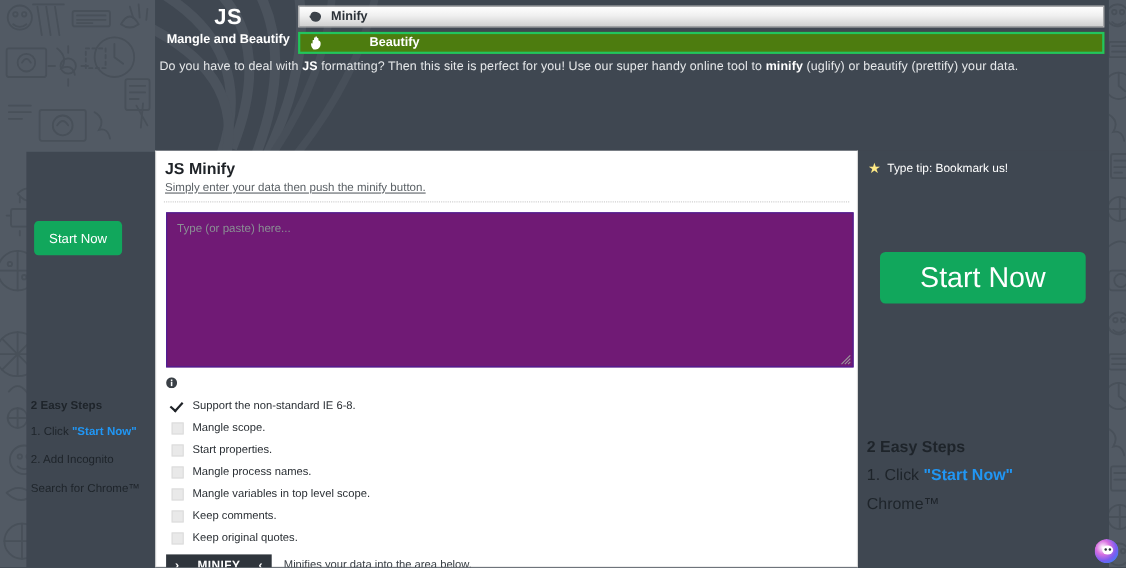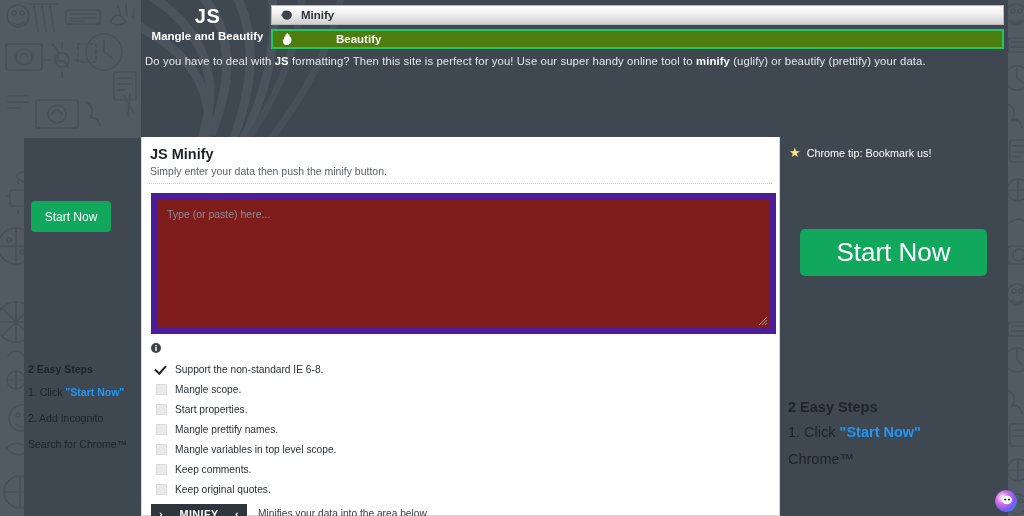--- a/index.html
+++ b/index.html
@@ -141,28 +141,29 @@
     line-height: 18px;
     padding-left: 1px;
   }
   .card .card-sub {
     font-size: 10.5px;
     color: #5b6166;
     line-height: 16px;
     padding-left: 1px;
     padding-bottom: 4px;
     border-bottom: 1px dotted #cfcfcf;
+    text-decoration: underline;
   }
 
   .textarea {
     position: relative;
     margin: 9px 0 0 2px;
     width: 625px; height: 141px;
-    background: #7f1d1d;
-    border: 7px solid #4c1d95;
+    background: #701a75;
+    border: 1px solid #4c1d95;
     font-size: 10.5px;
     color: #8a8f94;
     padding: 8px 9px;
     overflow: hidden;
   }
   .resize-grip {
     position: absolute;
     right: 1px; bottom: 1px;
     width: 11px; height: 11px;
   }
@@ -562,21 +563,21 @@
       <div class="opt">
         <span class="box"></span>
         <span>Mangle scope.</span>
       </div>
       <div class="opt">
         <span class="box"></span>
         <span>Start properties.</span>
       </div>
       <div class="opt">
         <span class="box"></span>
-        <span>Mangle prettify names.</span>
+        <span>Mangle process names.</span>
       </div>
       <div class="opt">
         <span class="box"></span>
         <span>Mangle variables in top level scope.</span>
       </div>
       <div class="opt">
         <span class="box"></span>
         <span>Keep comments.</span>
       </div>
       <div class="opt">
@@ -591,21 +592,21 @@
         <span>MINIFY</span>
         <span class="chev">‹</span>
       </div>
       <div class="action-hint">Minifies your data into the area below.</div>
     </div>
   </div>
 
   <div class="right-rail">
     <div class="bonus">
       <span class="star">★</span>
-      <span>Chrome tip: Bookmark us!</span>
+      <span>Type tip: Bookmark us!</span>
     </div>
     <div class="start-big">
       <span>Start Now</span>
     </div>
     <div class="steps-big">
       <div class="steps-title">2 Easy Steps</div>
       <div class="step"><span>1. Click </span><span class="hl">"Start Now"</span></div>
       <div class="step">Chrome™</div>
     </div>
   </div>

